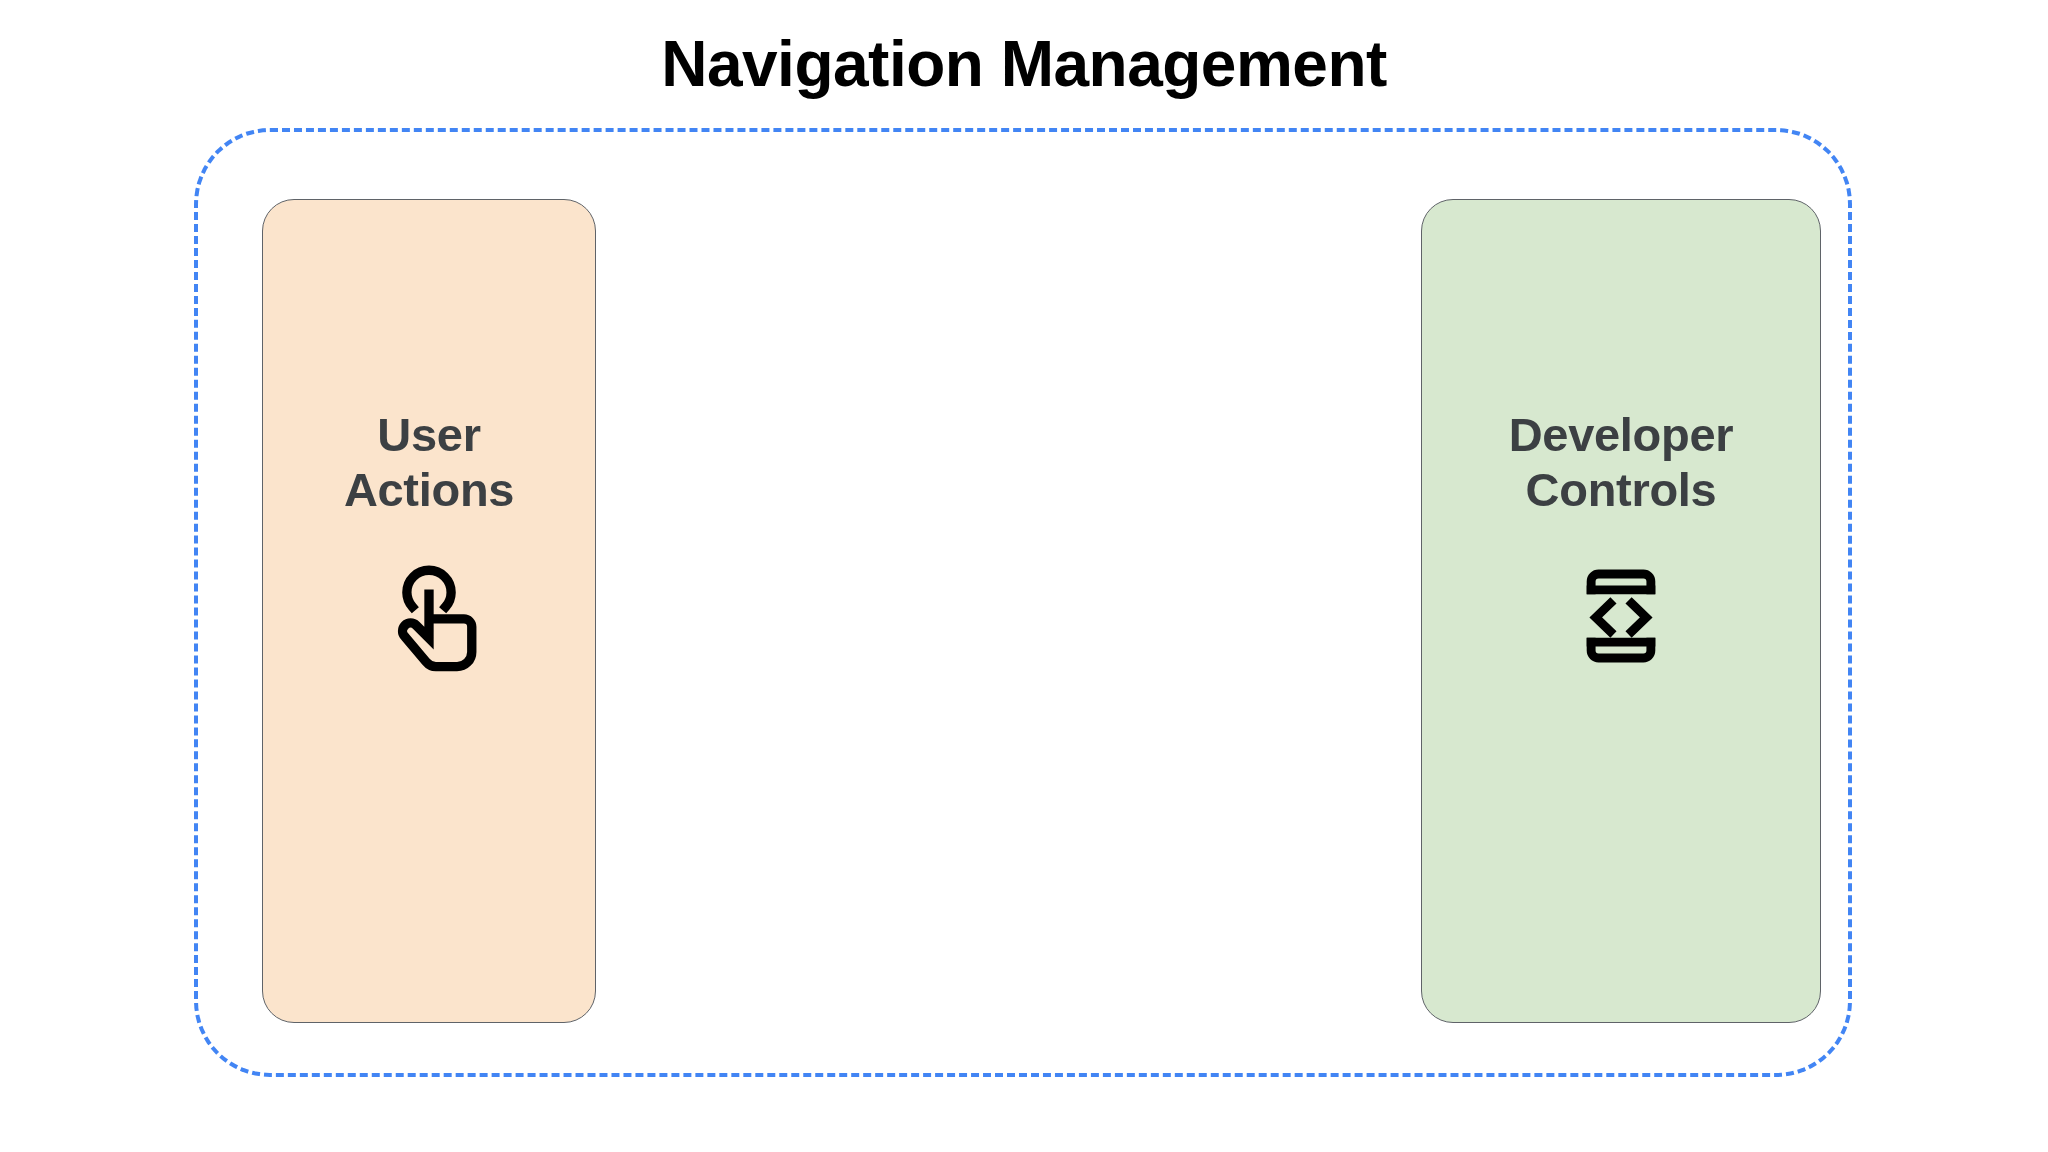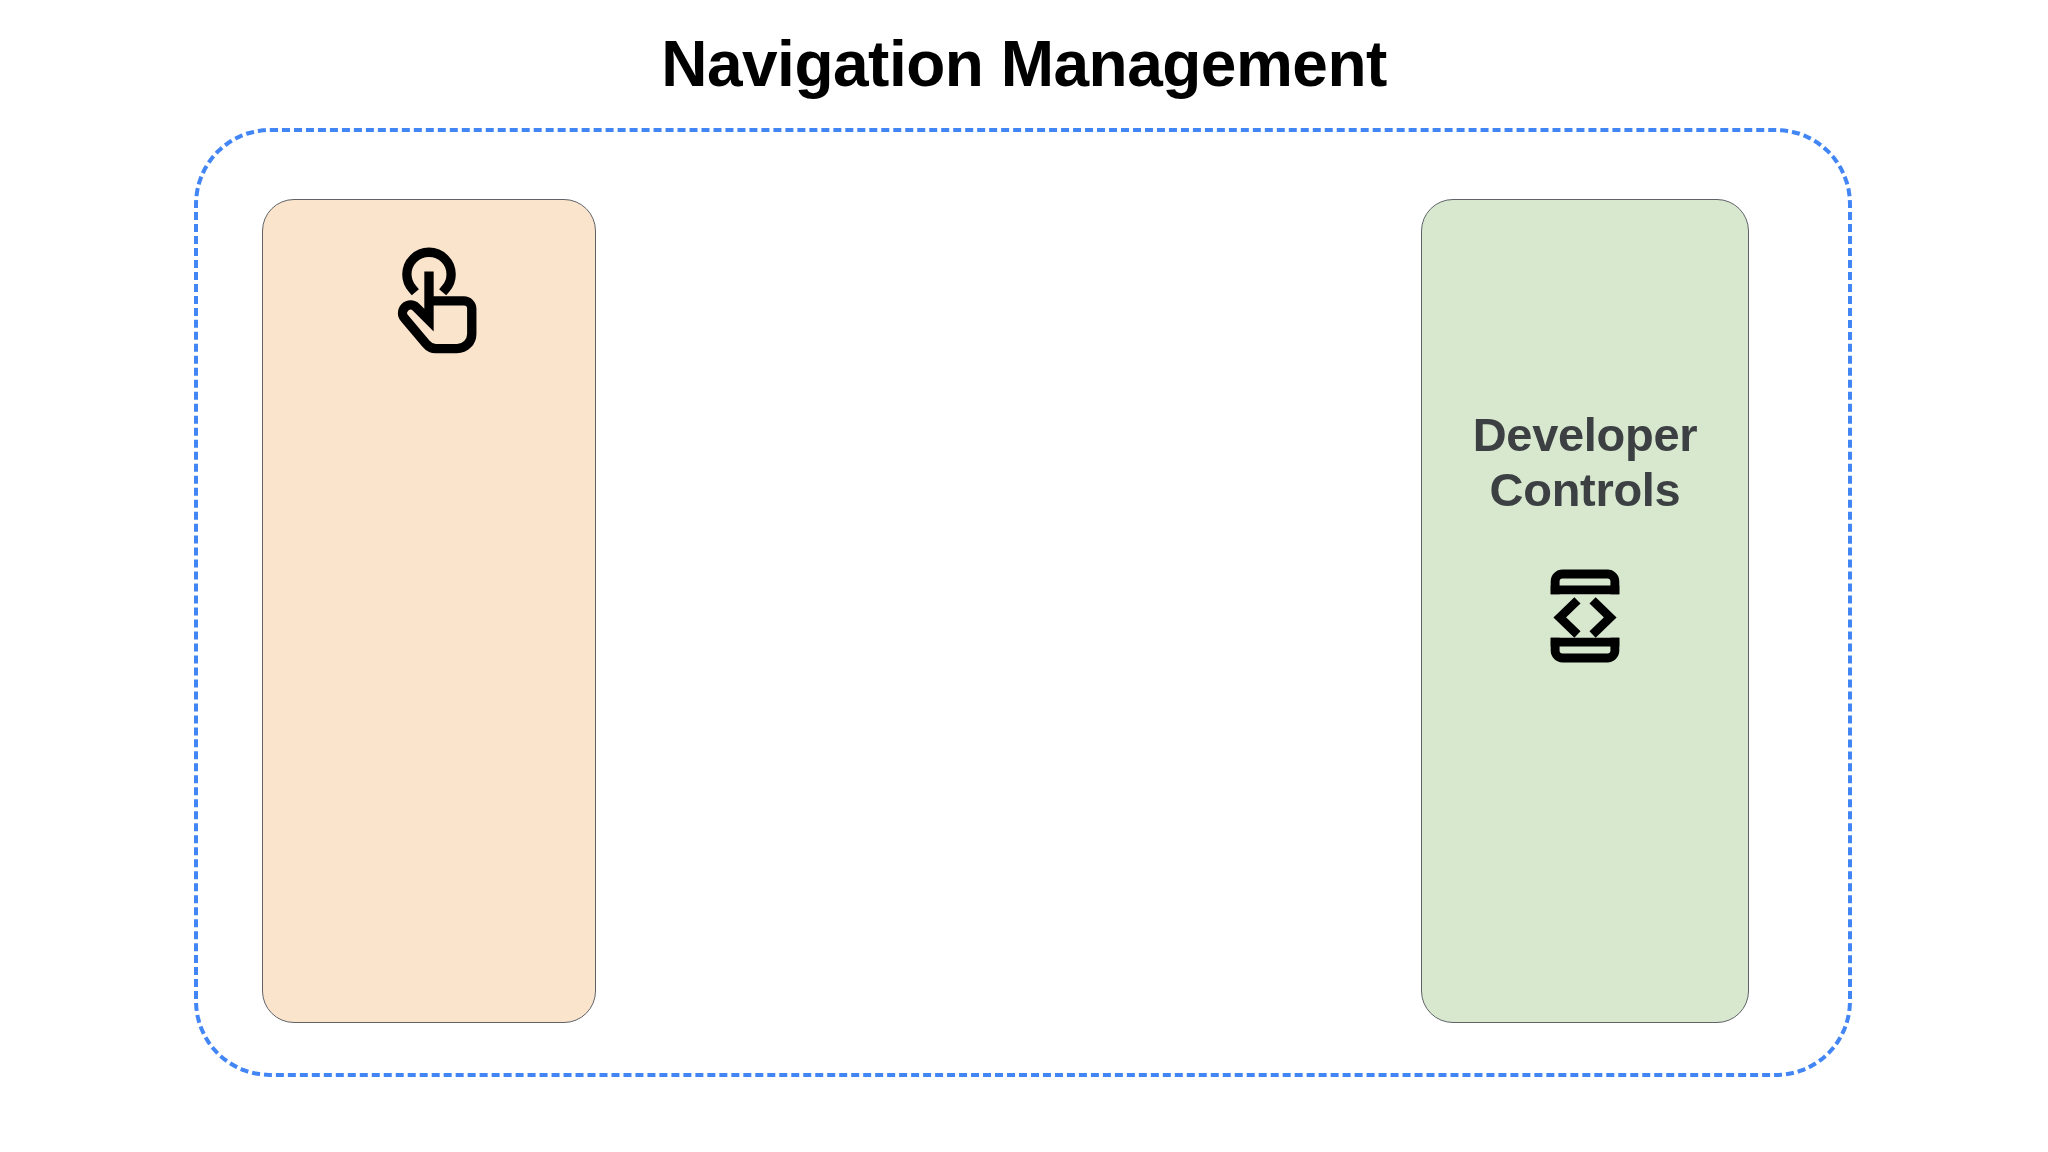--- a/index.html
+++ b/index.html
@@ -59,21 +59,21 @@
     border: 1px solid #5f6368;
     border-radius: 32px;
     display: flex;
     flex-direction: column;
     align-items: center;
     justify-content: flex-start;
   }
 
   .card-user      { left: 262px;  width: 334px; background: #fbe4cc; }
   .card-browser   { left: 836px;  width: 349px; background: #a2c3f7; }
-  .card-developer { left: 1421px; width: 328px; background: #d7e8cf; }
+  .card-developer { left: 1421px; width: 400px; background: #d7e8cf; }
 
   .card-label {
     margin-top: 208px;
     width: 100%;
     text-align: center;
     font-size: 47px;
     font-weight: 700;
     line-height: 1.17;
     color: #3c4043;
     letter-spacing: -0.3px;
@@ -95,20 +95,22 @@
 </head>
 <body>
 
 <div class="page-title">Navigation Management</div>
 
 <div class="group-container"></div>
 
 <div class="card-row">
 
   <div class="card card-user">
+    <div class="card-label">User
+Actions</div>
     <div class="card-icon">
       <svg width="118" height="118" viewBox="0 0 24 24" aria-hidden="true">
         <path fill="#000000" d="M9 11.24V7.5a2.5 2.5 0 0 1 5 0v3.74c1.21-.81 2-2.18 2-3.74a4.5 4.5 0 0 0-9 0c0 1.56.79 2.93 2 3.74z" opacity="0"></path>
         <path fill="none" stroke="#000000" stroke-width="1.9" stroke-linecap="square" stroke-linejoin="miter" d="M8.6 10.1A4.5 4.5 0 0 1 7.5 7.2a4.5 4.5 0 0 1 9 0 4.5 4.5 0 0 1-1.1 2.9"></path>
         <path fill="none" stroke="#000000" stroke-width="1.9" stroke-linejoin="miter" stroke-linecap="butt" d="M12 6.6v9.9l-2.6-2.6a1.6 1.6 0 0 0-2.3 2.3l4.3 5.1c.5.6 1.2 1 2 1h4.3a3 3 0 0 0 3-3v-5.1a1.6 1.6 0 0 0-1.6-1.6H12"></path>
       </svg>
     </div>
   </div>
 
 

